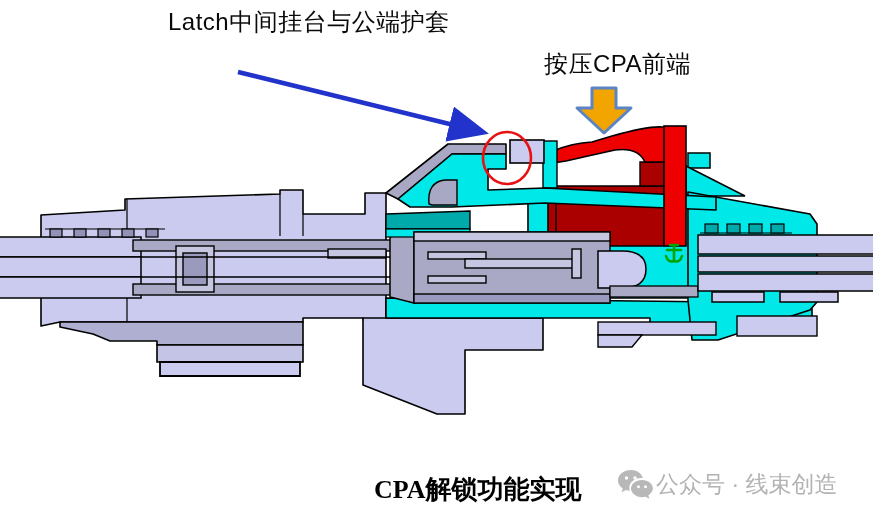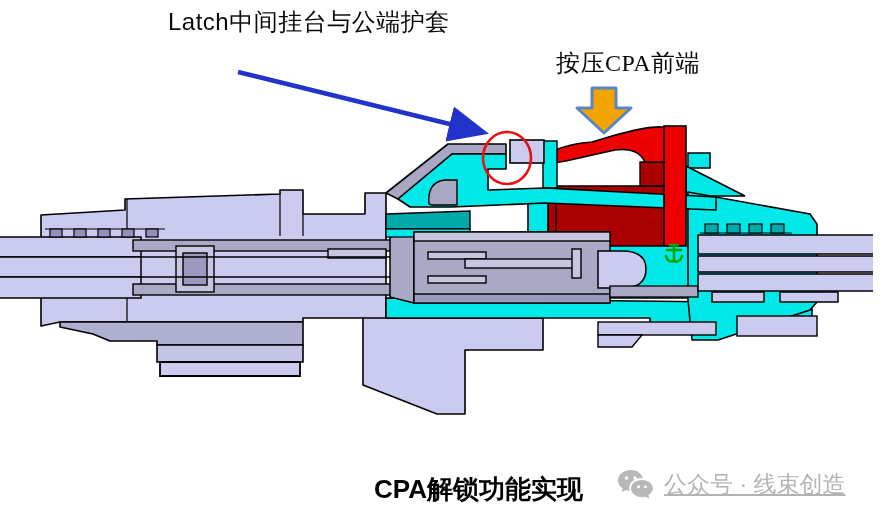--- a/index.html
+++ b/index.html
@@ -1,23 +1,23 @@
 <!DOCTYPE html>
 <html><head>
 <meta charset="utf-8">
 <style>
   html,body{margin:0;padding:0;background:#fff;}
   #stage{position:relative;width:873px;height:521px;background:#fff;overflow:hidden;
          font-family:"Liberation Sans","DejaVu Sans",sans-serif;}
   #diagram-svg{position:absolute;left:0;top:0;}
   .note{position:absolute;color:#0a0a0a;font-size:24px;line-height:31px;letter-spacing:0.5px;white-space:nowrap;}
   #note-latch{left:168px;top:6px;}
-  #note-press{left:556px;top:48px;font-family:Liberation Serif, serif;}
-  #caption{position:absolute;left:374px;top:472px;font-size:26px;font-weight:bold;color:#000;white-space:nowrap;}
-  #watermark{position:absolute;left:616px;top:468px;display:flex;align-items:center;gap:8px;color:#b3b3b3;font-size:23px;white-space:nowrap;text-decoration:underline;}
+  #note-press{left:544px;top:48px;}
+  #caption{position:absolute;left:374px;top:472px;font-size:26px;font-weight:bold;color:#000;white-space:nowrap;font-family:Liberation Serif, serif;}
+  #watermark{position:absolute;left:616px;top:468px;display:flex;align-items:center;gap:0;color:#b3b3b3;font-size:23px;white-space:nowrap;}
   #watermark svg{display:block;}
 </style>
 </head>
 <body>
 
 <div id="stage">
 
   <svg id="diagram-svg" width="889" height="521" viewBox="0 0 889 521">
     <defs>
       <marker id="blueArrowHead" markerWidth="9" markerHeight="8" refX="6.5" refY="4" orient="auto">

